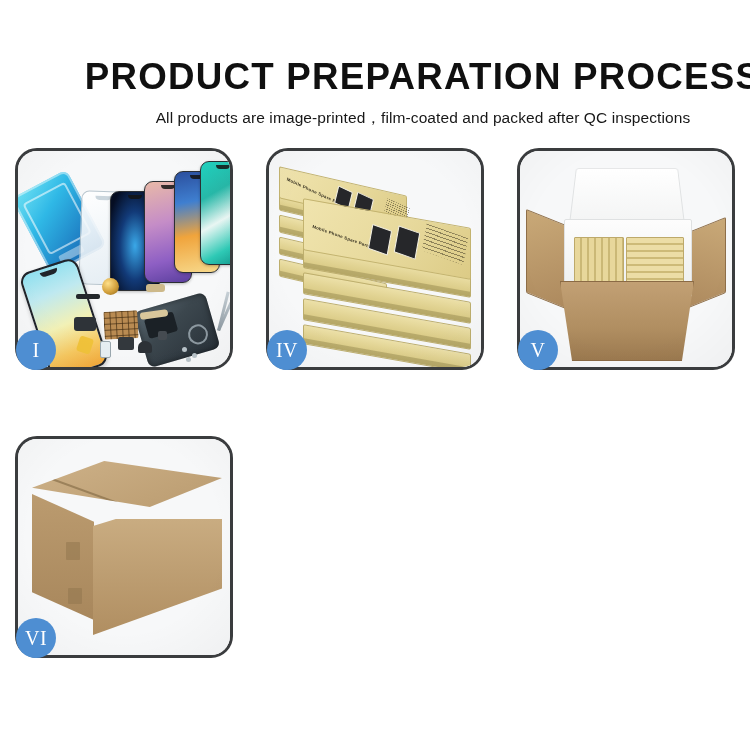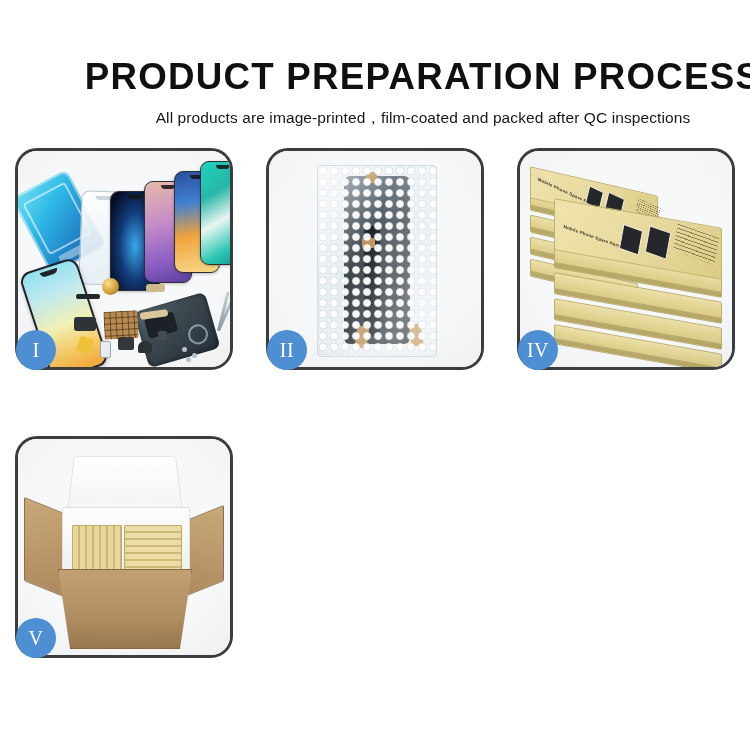--- a/index.html
+++ b/index.html
@@ -357,36 +357,20 @@
           <div class="tweezer"></div>
           <div class="screw" style="left:164px;top:196px;"></div>
           <div class="screw" style="left:174px;top:202px;"></div>
           <div class="screw" style="left:168px;top:206px;"></div>
         </div>
         <div class="noise"></div>
       </div>
       <div class="badge">I</div>
     </div>
 
-    <div class="panel">
-      <div class="panel-inner">
-        <div class="bubblebag">
-          <div class="inner-part"></div>
-          <div class="flexstrip"></div>
-          <div class="tapeA"></div>
-          <div class="tapeB"></div>
-          <div class="tapeC"></div>
-          <div class="tapeD"></div>
-          <div class="bubbles"></div>
-          <div class="bagsheen"></div>
-        </div>
-        <div class="noise"></div>
-      </div>
-      <div class="badge">II</div>
-    </div>
 
 
     <div class="panel">
       <div class="panel-inner">
         <div class="stack">
 
           <div class="sbox" style="left:2px;top:40px;width:106px;height:16px;transform:skewY(13deg);">
               <span class="edge"></span>
             </div>
           <div class="sbox" style="left:2px;top:62px;width:106px;height:16px;transform:skewY(13deg);">
@@ -440,15 +424,31 @@
           <div class="foambody"></div>
           <div class="ylotA"></div>
           <div class="ylotB"></div>
           <div class="cartonfront"></div>
         </div>
         <div class="noise"></div>
       </div>
       <div class="badge">V</div>
     </div>
 
+    <div class="panel">
+      <div class="panel-inner">
+        <div class="p6">
+          <div class="c-top">
+            <span class="seam"></span>
+          </div>
+          <div class="c-left">
+            <span class="tapepatch" style="left:34px;top:48px;width:14px;height:18px;"></span>
+            <span class="tapepatch" style="left:36px;top:94px;width:14px;height:16px;"></span>
+          </div>
+          <div class="c-right"></div>
+        </div>
+        <div class="noise"></div>
+      </div>
+      <div class="badge">VI</div>
+    </div>
 
   </div>
 </div>
 
 </body></html>

